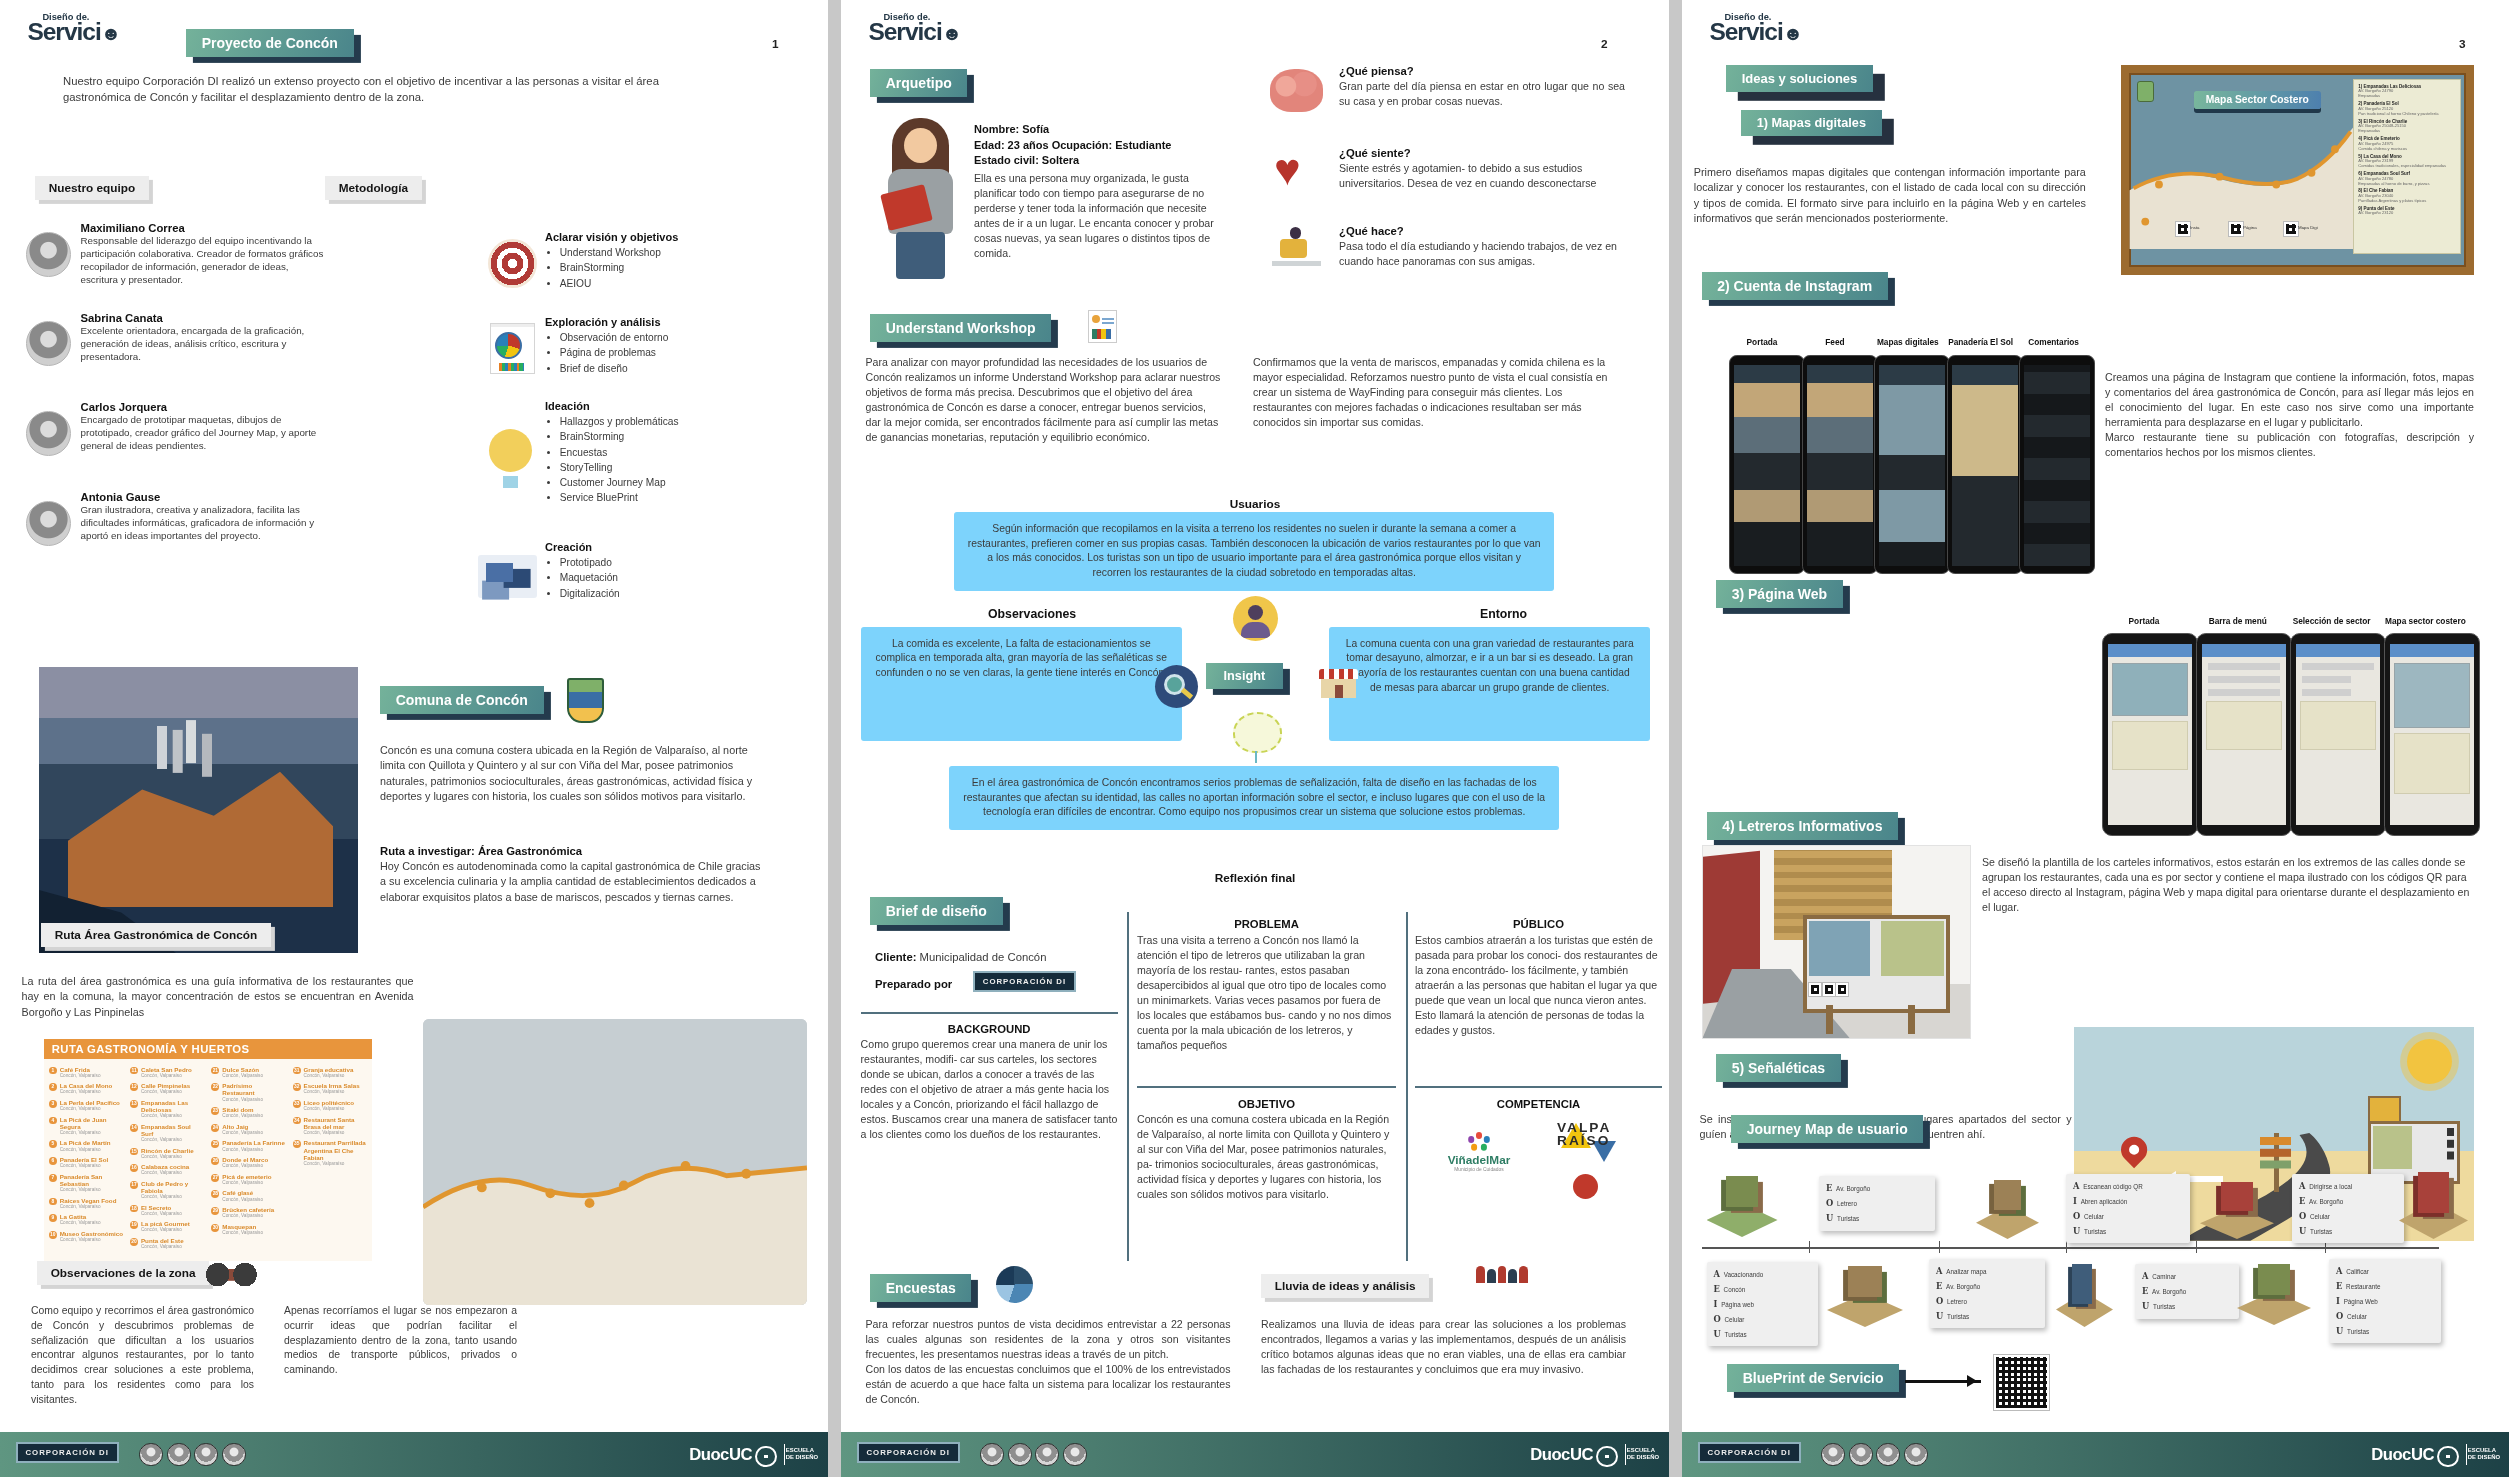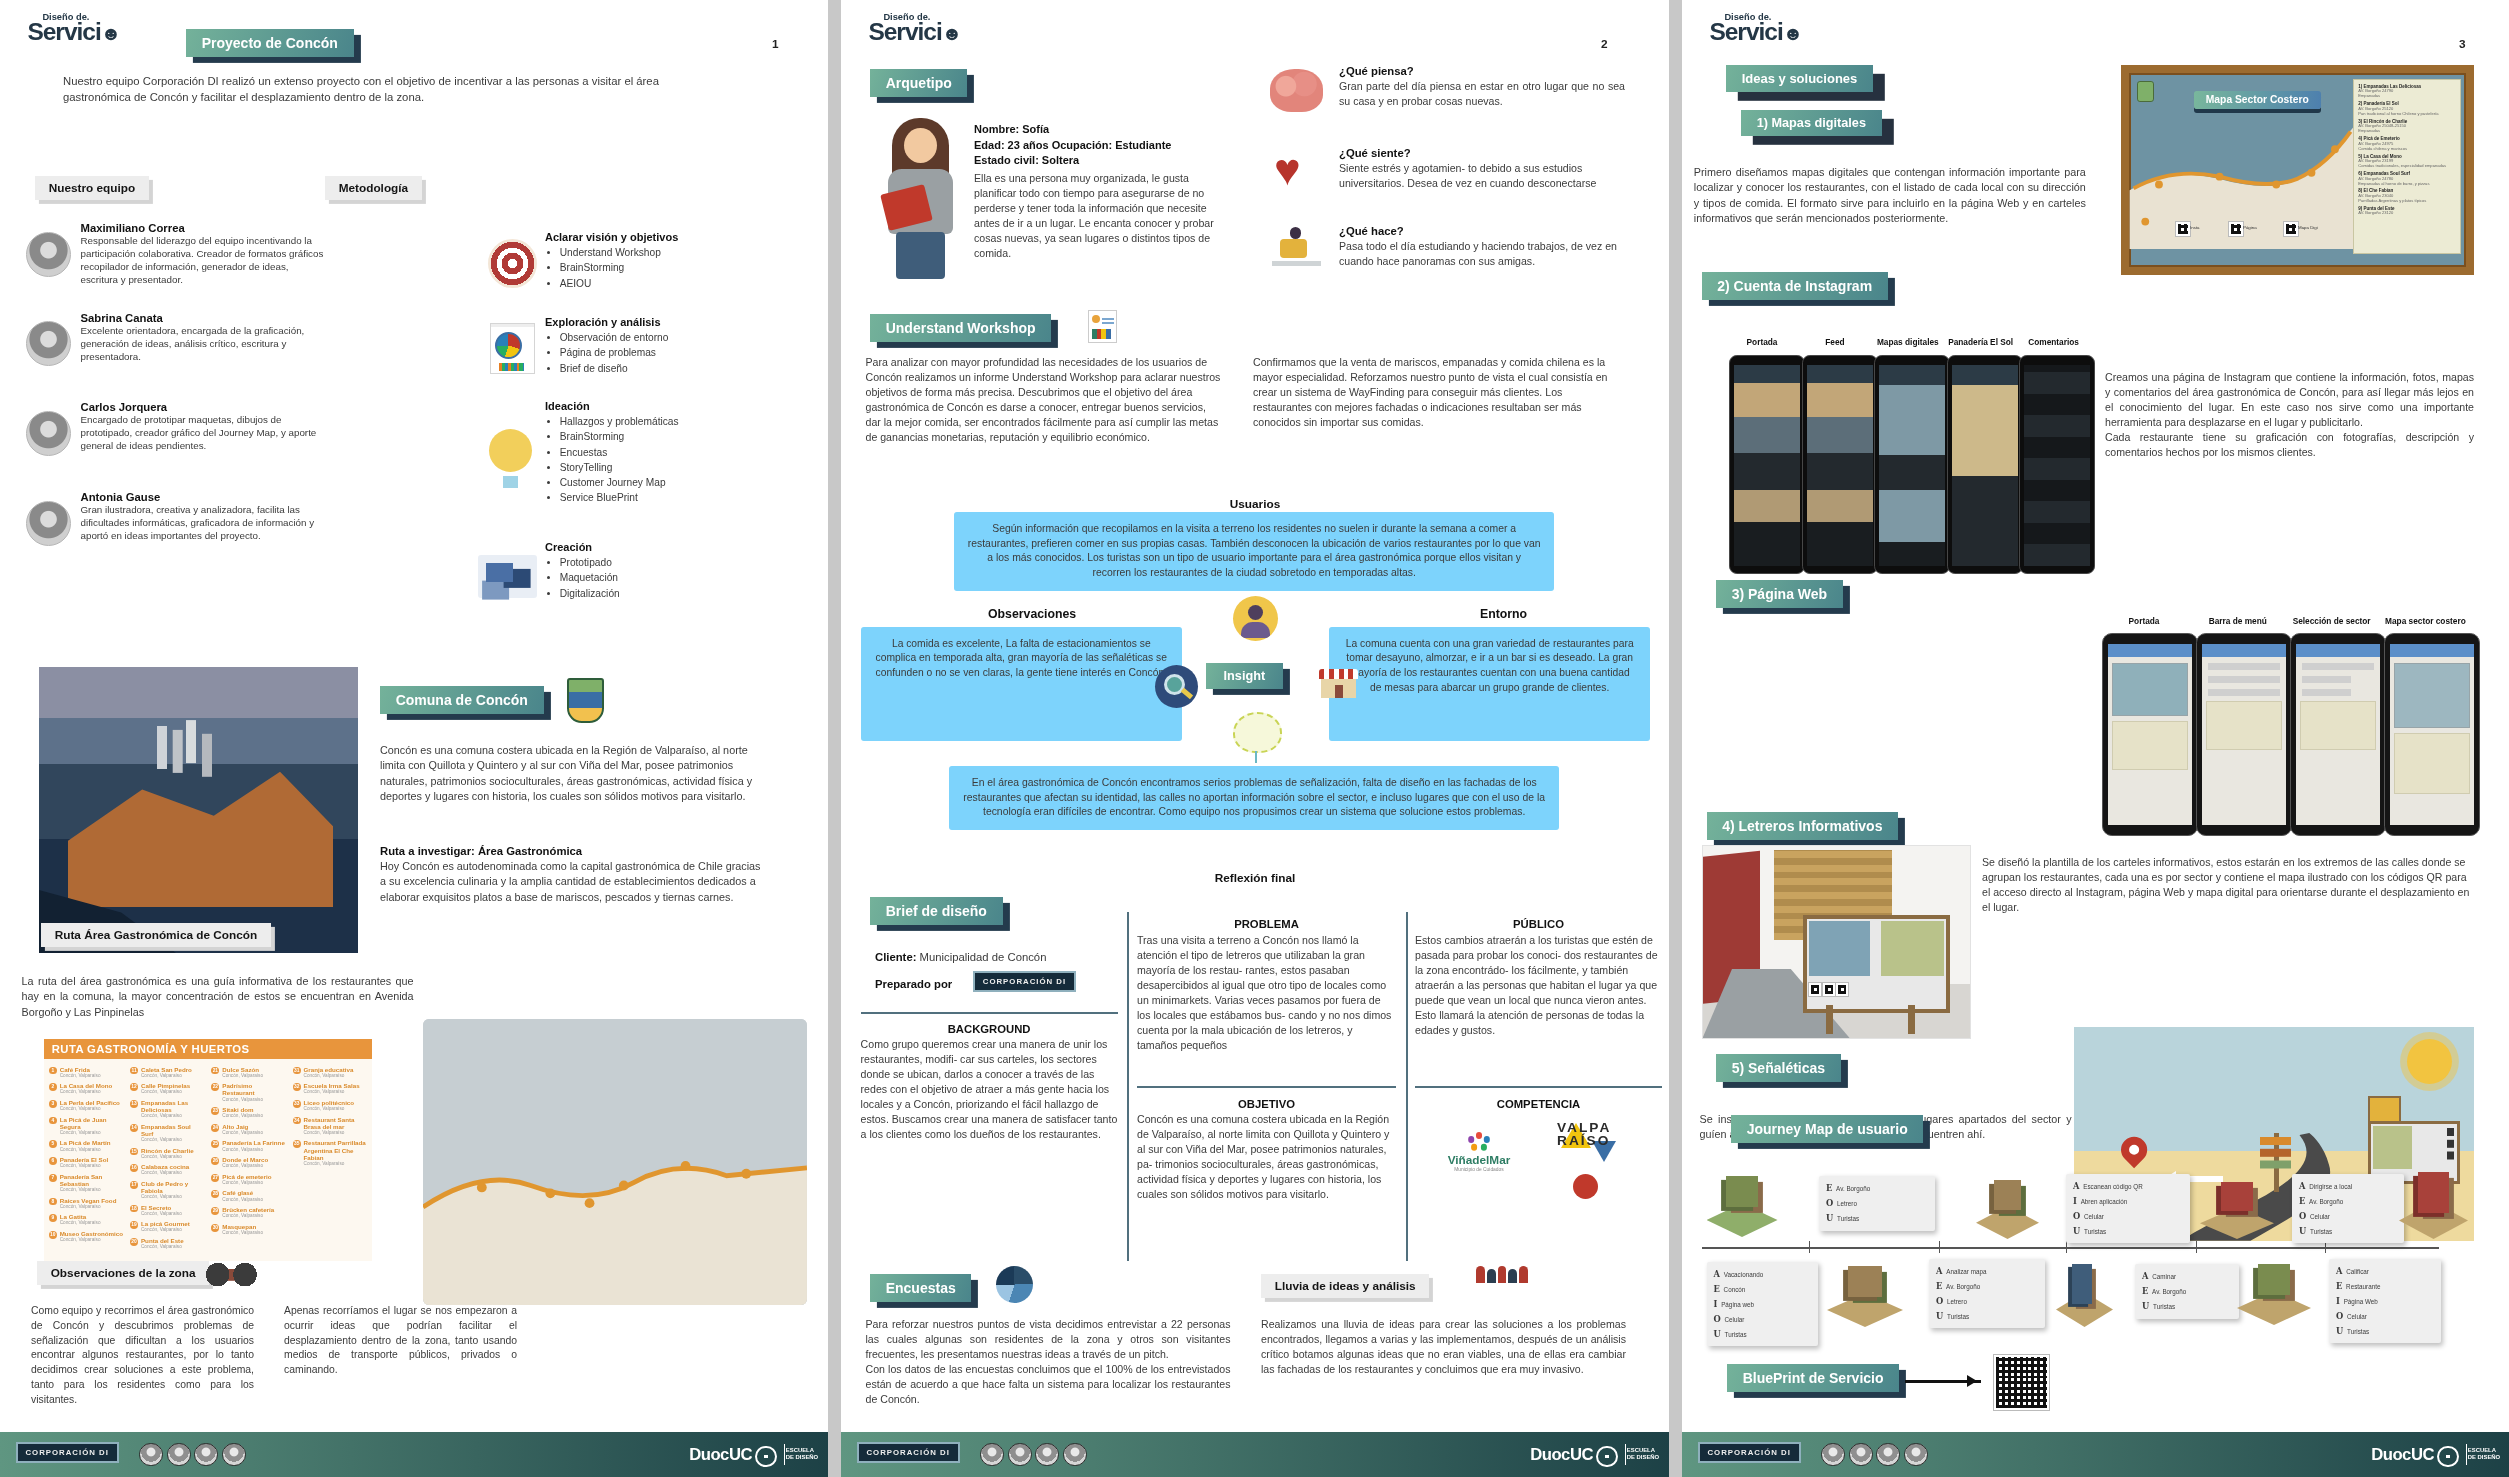--- a/index.html
+++ b/index.html
@@ -738,21 +738,21 @@
         <div class="igs" style="background:linear-gradient(180deg,#2c3b46 0 10%,#7e99a5 10% 45%,#23292e 45% 62%,#7e99a5 62% 88%,#191d20 88%)"></div>
       </div>
     <div class="igphone" style="left:265px;top:355px">
         <div class="igs" style="background:linear-gradient(180deg,#2c3b46 0 10%,#cdb98a 10% 55%,#23292e 55%)"></div>
       </div>
     <div class="igphone" style="left:337px;top:355px">
         <div class="igs" style="background:repeating-linear-gradient(0deg,#23292e 0 21.6px,#15181b 21.6px 43px)"></div>
       </div>
     <div class="t j" style="left:423px;top:370px;width:369px;font-size:10.6px">
       <span style="display:block">Creamos una página de Instagram que contiene la información, fotos, mapas y comentarios del área gastronómica de Concón, para así llegar más lejos en el conocimiento del lugar. En este caso nos sirve como una importante herramienta para desplazarse en el lugar y publicitarlo.</span>
-      <span style="display:block">Cada restaurante tiene su graficación con fotografías, descripción y comentarios hechos por los mismos clientes.</span>
+      <span style="display:block">Marco restaurante tiene su publicación con fotografías, descripción y comentarios hechos por los mismos clientes.</span>
     </div>
 
     <div class="tb" style="left:34px;top:580px">3) Página Web</div>
     <div class="abs" style="left:420px;top:616px;width:374px;display:flex;gap:9.8px">
 
     <span class="weblabel" style="width:84px">Portada</span>
         <span class="weblabel" style="width:84px">Barra de menú</span>
         <span class="weblabel" style="width:84px">Selección de sector</span>
         <span class="weblabel" style="width:84px">Mapa sector costero</span>
       </div>

